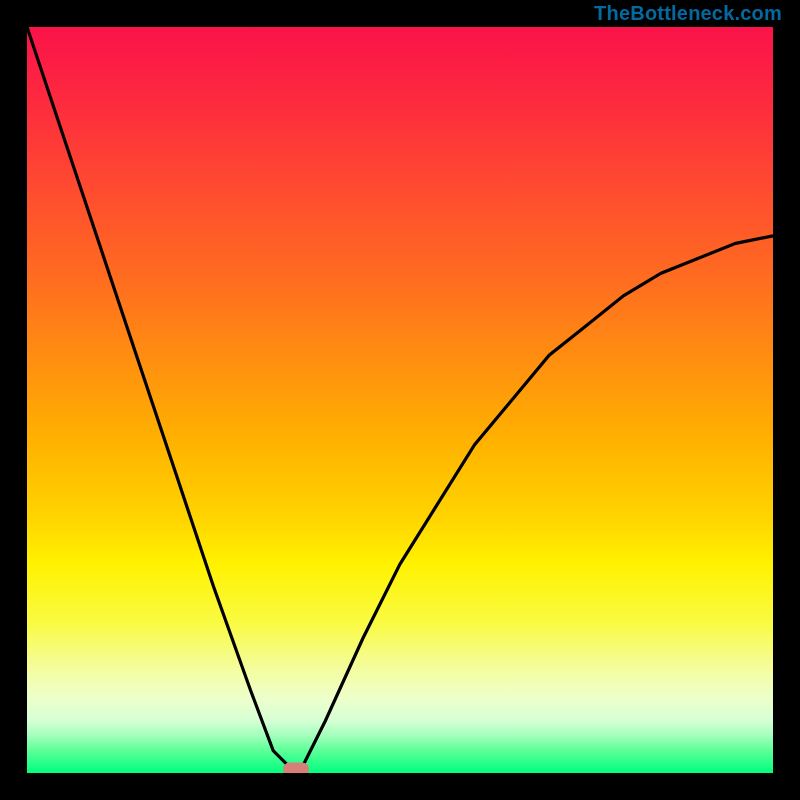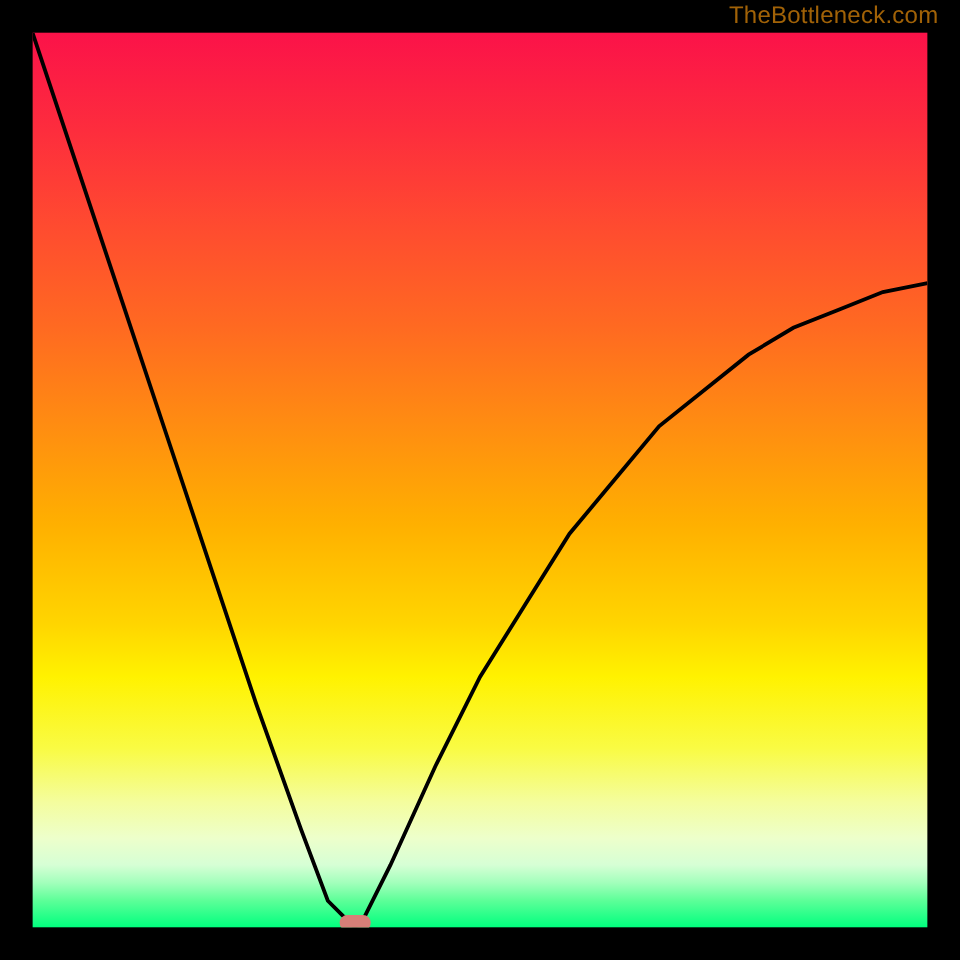--- a/index.html
+++ b/index.html
@@ -16,23 +16,23 @@
     top: 0;
     left: 0;
     width: 800px;
     height: 800px;
     background: #000;
   }
   .attribution {
     position: absolute;
     top: 2px;
     right: 18px;
-    color: #a16207;
+    color: #0369a1;
     font-size: 20px;
-    font-weight: 400;
+    font-weight: 700;
     letter-spacing: 0.2px;
     z-index: 5;
   }
   .plot-area {
     position: absolute;
     left: 27px;
     top: 27px;
     width: 746px;
     height: 746px;
     overflow: hidden;

